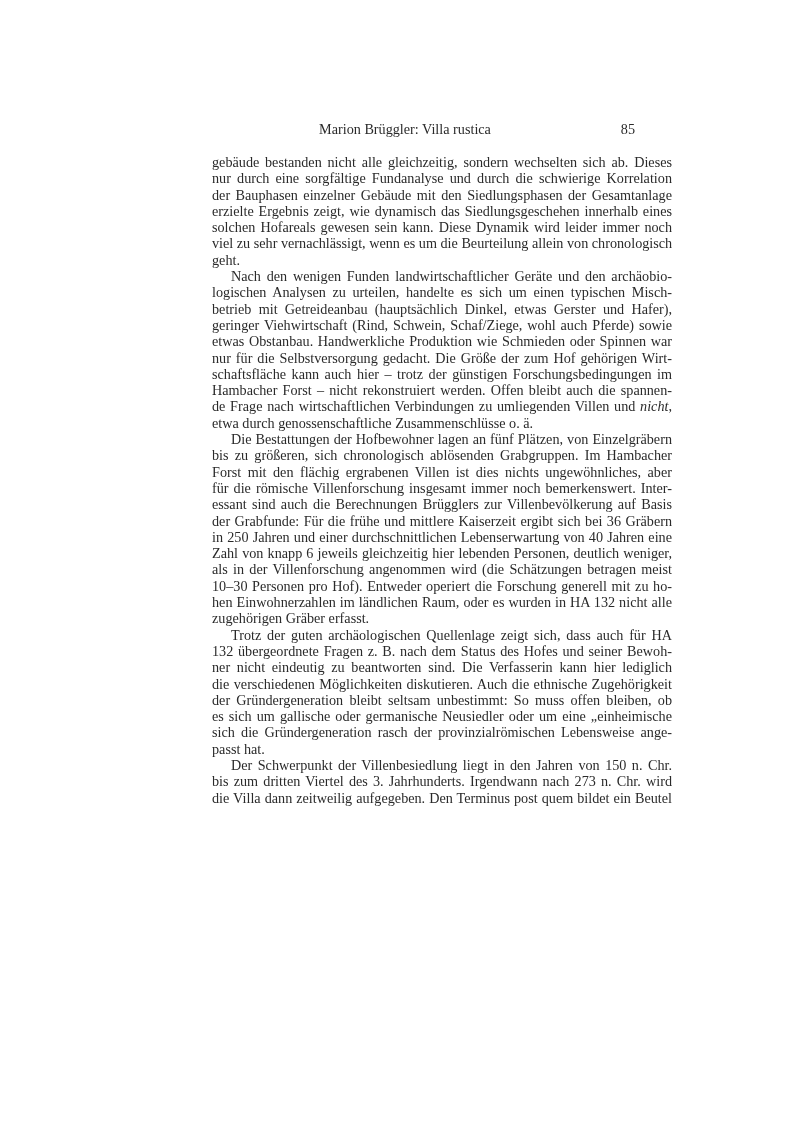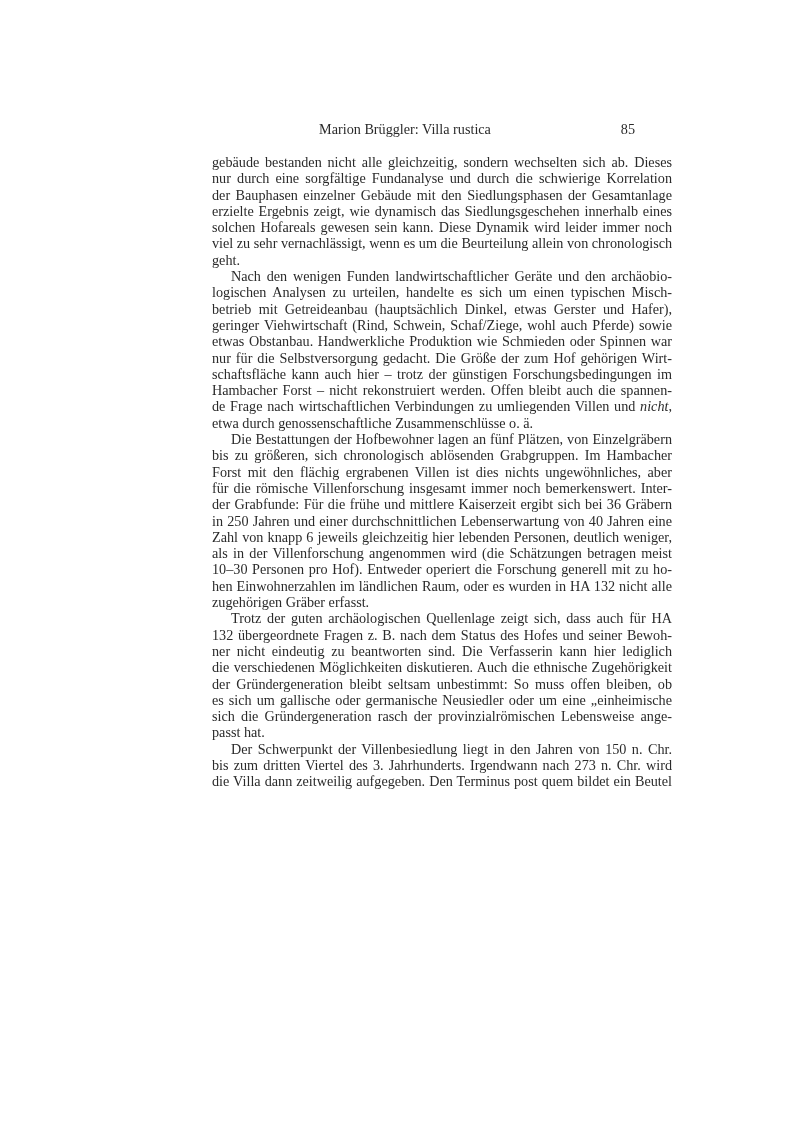--- a/index.html
+++ b/index.html
@@ -100,20 +100,21 @@
       <span class="line">Hambacher Forst – nicht rekonstruiert werden. Offen bleibt auch die spannen-</span>
       <span class="line"><span>de Frage nach wirtschaftlichen Verbindungen zu umliegenden Villen und </span><em>nicht</em><span>,</span></span>
       <span class="line last">etwa durch genossenschaftliche Zusammenschlüsse o. ä.</span>
     </div>
 
     <div class="para">
       <span class="line indent">Die Bestattungen der Hofbewohner lagen an fünf Plätzen, von Einzelgräbern</span>
       <span class="line">bis zu größeren, sich chronologisch ablösenden Grabgruppen. Im Hambacher</span>
       <span class="line">Forst mit den flächig ergrabenen Villen ist dies nichts ungewöhnliches, aber</span>
       <span class="line">für die römische Villenforschung insgesamt immer noch bemerkenswert. Inter-</span>
+      <span class="line">essant sind auch die Berechnungen Brügglers zur Villenbevölkerung auf Basis</span>
       <span class="line">der Grabfunde: Für die frühe und mittlere Kaiserzeit ergibt sich bei 36 Gräbern</span>
       <span class="line">in 250 Jahren und einer durchschnittlichen Lebenserwartung von 40 Jahren eine</span>
       <span class="line">Zahl von knapp 6 jeweils gleichzeitig hier lebenden Personen, deutlich weniger,</span>
       <span class="line">als in der Villenforschung angenommen wird (die Schätzungen betragen meist</span>
       <span class="line">10–30 Personen pro Hof). Entweder operiert die Forschung generell mit zu ho-</span>
       <span class="line">hen Einwohnerzahlen im ländlichen Raum, oder es wurden in HA 132 nicht alle</span>
       <span class="line last">zugehörigen Gräber erfasst.</span>
     </div>
 
     <div class="para">

